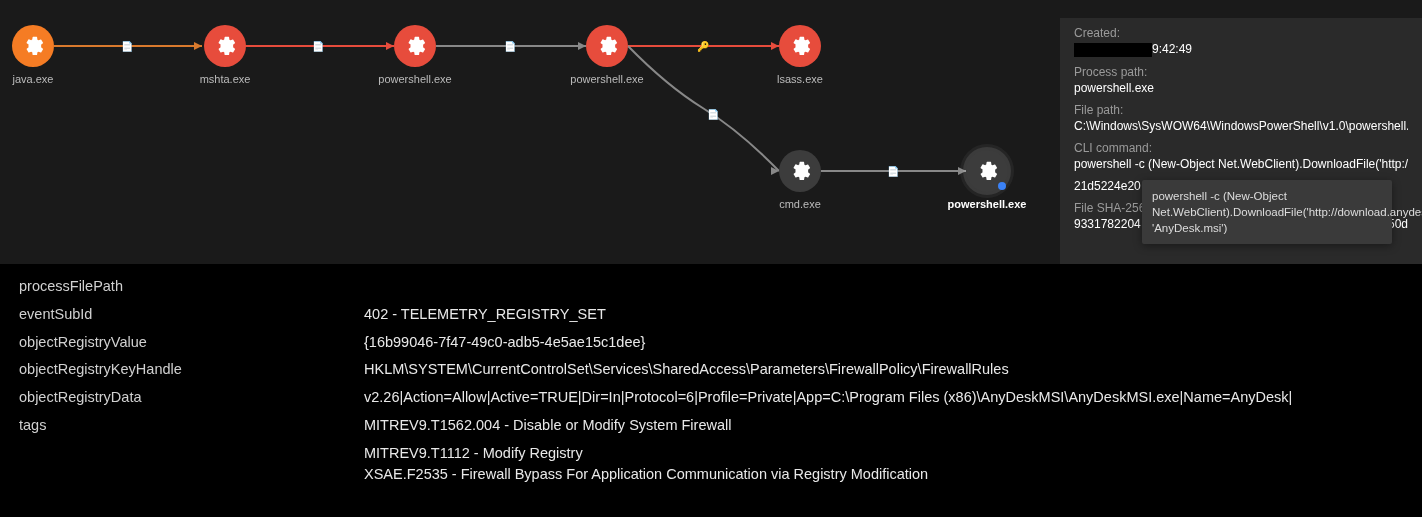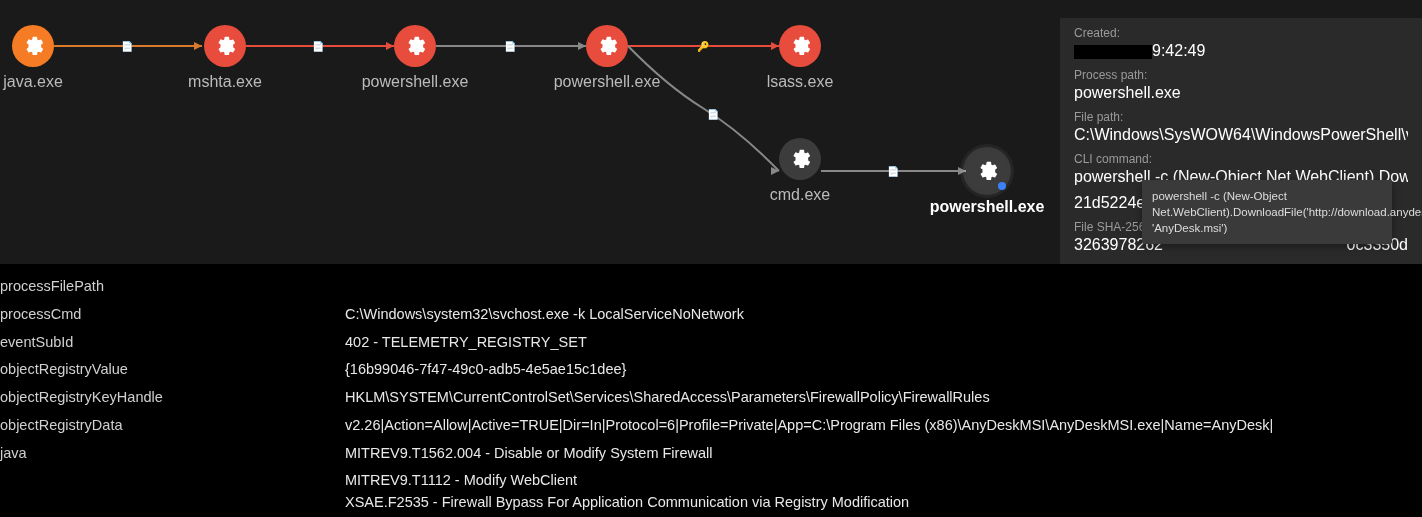--- a/index.html
+++ b/index.html
@@ -59,21 +59,21 @@
       height: 8px;
       border-radius: 50%;
       background: #3b82f6;
     }
     .gear-svg {
       width: 22px;
       height: 22px;
       fill: white;
     }
     .node-label {
-      font-size: 16px;
+      font-size: 11px;
       color: #bbb;
       text-align: right;
       white-space: nowrap;
     }
     .node-label.bold {
       color: #fff;
       font-weight: 600;
     }
     svg.edges {
       position: absolute;
@@ -105,21 +105,21 @@
     .detail-row {
       margin-bottom: 8px;
     }
     .detail-label {
       color: #9a9a9a;
       font-size: 12px;
       margin-bottom: 2px;
     }
     .detail-value {
       color: #fff;
-      font-size: 16px;
+      font-size: 12px;
       white-space: nowrap;
       overflow: hidden;
     }
     .redacted {
       display: inline-block;
       width: 78px;
       height: 14px;
       background: #000;
       vertical-align: middle;
     }
@@ -137,21 +137,21 @@
       z-index: 10;
       box-shadow: 0 2px 8px rgba(0,0,0,0.4);
     }
     .properties-panel {
       position: absolute;
       top: 264px;
       left: 0;
       right: 0;
       height: 253px;
       background: #000;
-      padding: 12px 0;
+      padding: 12px 19px;
       font-size: 14.5px;
       overflow: hidden;
     }
     .prop-row {
       display: flex;
       margin-bottom: 6px;
       line-height: 1.5;
     }
     .prop-key {
       width: 345px;
@@ -225,21 +225,21 @@
       <div class="node-label">powershell.exe</div>
     </div>
     <div class="node" style="left: 755px; top: 25px;">
       <div class="node-icon red">
         <svg class="gear-svg" viewBox="0 0 24 24">
           <path d="M12 8a4 4 0 100 8 4 4 0 000-8zm8.94 4a7.5 7.5 0 00-.14-1.4l2.03-1.58a.5.5 0 00.12-.64l-1.92-3.32a.5.5 0 00-.61-.22l-2.39.96a7.6 7.6 0 00-1.21-.7l-.36-2.54A.5.5 0 0015.96 2h-3.92a.5.5 0 00-.5.42l-.36 2.54c-.43.2-.84.43-1.21.7l-2.39-.96a.5.5 0 00-.61.22L5.05 8.24a.5.5 0 00.12.64l2.03 1.58A7.5 7.5 0 007.06 12c0 .47.05.94.14 1.4l-2.03 1.58a.5.5 0 00-.12.64l1.92 3.32a.5.5 0 00.61.22l2.39-.96c.37.27.78.5 1.21.7l.36 2.54a.5.5 0 00.5.42h3.92a.5.5 0 00.5-.42l.36-2.54c.43-.2.84-.43 1.21-.7l2.39.96a.5.5 0 00.61-.22l1.92-3.32a.5.5 0 00-.12-.64l-2.03-1.58c.09-.46.14-.93.14-1.4z"></path>
         </svg>
       </div>
       <div class="node-label">lsass.exe</div>
     </div>
-    <div class="node" style="left: 755px; top: 138px;">
+    <div class="node" style="left: 755px; top: 150px;">
       <div class="node-icon gray">
         <svg class="gear-svg" viewBox="0 0 24 24">
           <path d="M12 8a4 4 0 100 8 4 4 0 000-8zm8.94 4a7.5 7.5 0 00-.14-1.4l2.03-1.58a.5.5 0 00.12-.64l-1.92-3.32a.5.5 0 00-.61-.22l-2.39.96a7.6 7.6 0 00-1.21-.7l-.36-2.54A.5.5 0 0015.96 2h-3.92a.5.5 0 00-.5.42l-.36 2.54c-.43.2-.84.43-1.21.7l-2.39-.96a.5.5 0 00-.61.22L5.05 8.24a.5.5 0 00.12.64l2.03 1.58A7.5 7.5 0 007.06 12c0 .47.05.94.14 1.4l-2.03 1.58a.5.5 0 00-.12.64l1.92 3.32a.5.5 0 00.61.22l2.39-.96c.37.27.78.5 1.21.7l.36 2.54a.5.5 0 00.5.42h3.92a.5.5 0 00.5-.42l.36-2.54c.43-.2.84-.43 1.21-.7l2.39.96a.5.5 0 00.61-.22l1.92-3.32a.5.5 0 00-.12-.64l-2.03-1.58c.09-.46.14-.93.14-1.4z"></path>
         </svg>
       </div>
       <div class="node-label">cmd.exe</div>
     </div>
     <div class="node" style="left: 942px; top: 150px;">
       <div class="node-icon gray selected">
         <svg class="gear-svg" viewBox="0 0 24 24">
@@ -266,49 +266,45 @@
   </div>
   <div class="detail-row">
     <div class="detail-label">CLI command:</div>
     <div class="detail-value">powershell -c (New-Object Net.WebClient).DownloadFile('http://dow</div>
   </div>
   <div class="detail-row">
     <div class="detail-value">21d5224e20</div>
   </div>
   <div class="detail-row">
     <div class="detail-label">File SHA-256</div>
-    <div class="detail-value"><span>3263978262</span><span style="float:right">0c3350d</span></div>
+    <div class="detail-value"><span>9331782204</span><span style="float:right">0c3350d</span></div>
   </div>
 </div>
 
 <div class="tooltip">powershell -c (New-Object Net.WebClient).DownloadFile('http://download.anydesk.com/AnyDesk.msi', 'AnyDesk.msi')</div>
 
 <div class="properties-panel">
   <div class="prop-row">
     <div class="prop-key">processFilePath</div>
-  </div>
-  <div class="prop-row">
-    <div class="prop-key">processCmd</div>
-    <div class="prop-val">C:\Windows\system32\svchost.exe -k LocalServiceNoNetwork</div>
   </div>
   <div class="prop-row">
     <div class="prop-key">eventSubId</div>
     <div class="prop-val">402 - TELEMETRY_REGISTRY_SET</div>
   </div>
   <div class="prop-row">
     <div class="prop-key">objectRegistryValue</div>
     <div class="prop-val">{16b99046-7f47-49c0-adb5-4e5ae15c1dee}</div>
   </div>
   <div class="prop-row">
     <div class="prop-key">objectRegistryKeyHandle</div>
     <div class="prop-val">HKLM\SYSTEM\CurrentControlSet\Services\SharedAccess\Parameters\FirewallPolicy\FirewallRules</div>
   </div>
   <div class="prop-row">
     <div class="prop-key">objectRegistryData</div>
     <div class="prop-val">v2.26|Action=Allow|Active=TRUE|Dir=In|Protocol=6|Profile=Private|App=C:\Program Files (x86)\AnyDeskMSI\AnyDeskMSI.exe|Name=AnyDesk|</div>
   </div>
   <div class="prop-row">
-    <div class="prop-key">java</div>
+    <div class="prop-key">tags</div>
     <div class="prop-val">MITREV9.T1562.004 - Disable or Modify System Firewall</div>
   </div>
-  <div class="tag-line">MITREV9.T1112 - Modify WebClient</div>
+  <div class="tag-line">MITREV9.T1112 - Modify Registry</div>
   <div class="tag-line">XSAE.F2535 - Firewall Bypass For Application Communication via Registry Modification</div>
 </div>
 
 </body></html>

